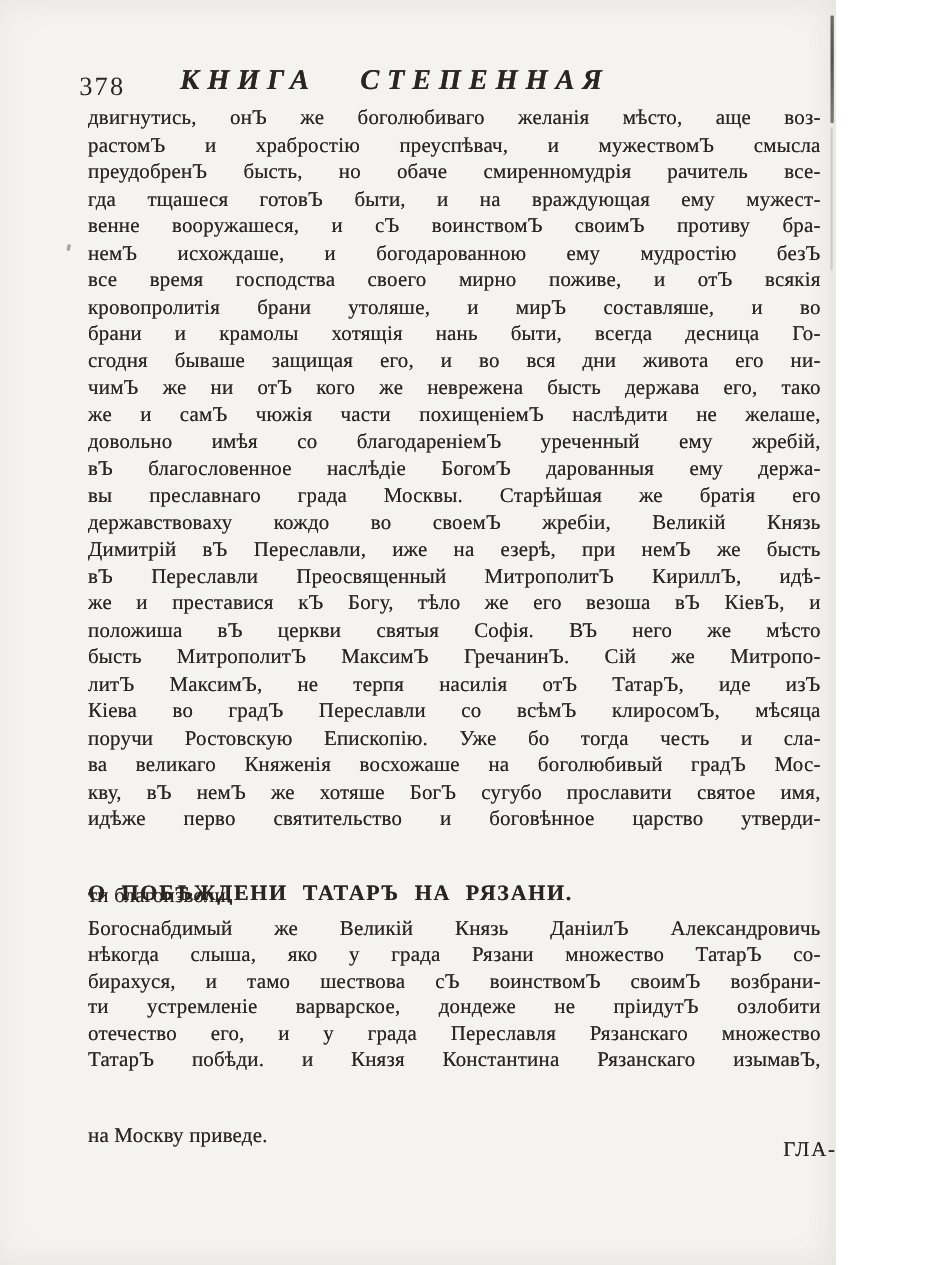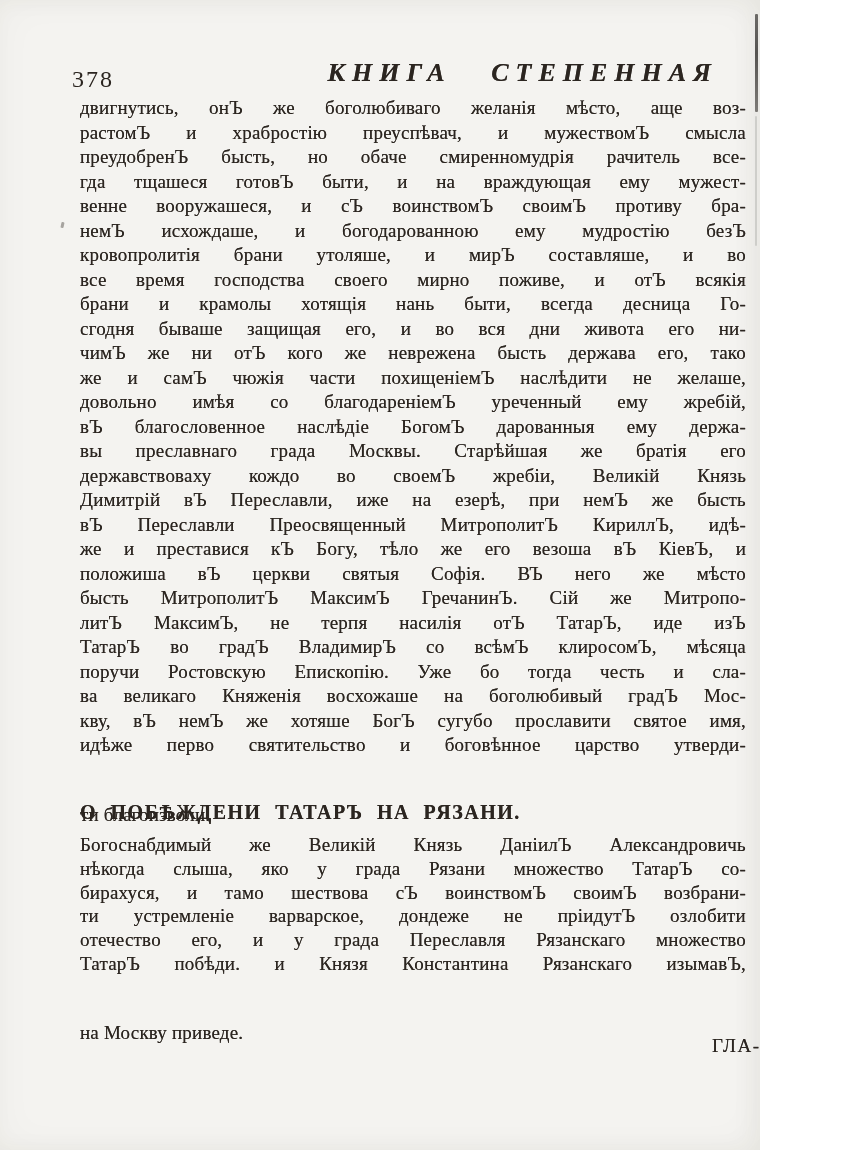--- a/index.html
+++ b/index.html
@@ -11,21 +11,21 @@
     color:var(--ink,#2b2520);
     overflow:hidden;
     box-shadow:inset -8px 0 22px rgba(60,50,40,0.05), inset 0 0 40px rgba(60,50,40,0.03);
   }
   .pageno{
     position:absolute;left:72px;top:66px;
     font-size:24px;letter-spacing:2px;
   }
   .running-title{
     position:absolute;left:0;right:42px;top:58px;
-    text-align:right;
+    text-align:center;
     font-style:italic;font-weight:bold;
     font-size:26px;letter-spacing:7px;word-spacing:26px;
     text-shadow:0 0 0.6px rgba(43,37,32,0.8);
   }
   .para{
     position:absolute;left:80px;width:666px;
     font-size:19px;
     letter-spacing:0.2px;
     text-shadow:0 0 0.5px rgba(43,37,32,0.75);
   }
@@ -85,37 +85,37 @@
 
   <div class="running-title">КНИГА СТЕПЕННАЯ</div>
 
   <div class="para para1">
       <div class="line">двигнутись, онЪ же боголюбиваго желанія мѣсто, аще воз-</div>
       <div class="line">растомЪ и храбростію преуспѣвач, и мужествомЪ смысла</div>
       <div class="line">преудобренЪ бысть, но обаче смиренномудрія рачитель все-</div>
       <div class="line">гда тщашеся готовЪ быти, и на враждующая ему мужест-</div>
       <div class="line">венне вооружашеся, и сЪ воинствомЪ своимЪ противу бра-</div>
       <div class="line">немЪ исхождаше, и богодарованною ему мудростію безЪ</div>
+      <div class="line">все время господства своего мирно поживе, и отЪ всякія</div>
       <div class="line">кровопролитія брани утоляше, и мирЪ составляше, и во</div>
-      <div class="line">все время господства своего мирно поживе, и отЪ всякія</div>
       <div class="line">брани и крамолы хотящія нань быти, всегда десница Го-</div>
       <div class="line">сгодня бываше защищая его, и во вся дни живота его ни-</div>
       <div class="line">чимЪ же ни отЪ кого же неврежена бысть держава его, тако</div>
       <div class="line">же и самЪ чюжія части похищеніемЪ наслѣдити не желаше,</div>
       <div class="line">довольно имѣя со благодареніемЪ уреченный ему жребій,</div>
       <div class="line">вЪ благословенное наслѣдіе БогомЪ дарованныя ему держа-</div>
       <div class="line">вы преславнаго града Москвы. Старѣйшая же братія его</div>
       <div class="line">державствоваху кождо во своемЪ жребіи, Великій Князь</div>
       <div class="line">Димитрій вЪ Переславли, иже на езерѣ, при немЪ же бысть</div>
       <div class="line">вЪ Переславли Преосвященный МитрополитЪ КириллЪ, идѣ-</div>
       <div class="line">же и преставися кЪ Богу, тѣло же его везоша вЪ КіевЪ, и</div>
       <div class="line">положиша вЪ церкви святыя Софія. ВЪ него же мѣсто</div>
       <div class="line">бысть МитрополитЪ МаксимЪ ГречанинЪ. Сій же Митропо-</div>
       <div class="line">литЪ МаксимЪ, не терпя насилія отЪ ТатарЪ, иде изЪ</div>
-      <div class="line">ТатарЪ во градЪ ВладимирЪ со всѣмЪ клиросомЪ, мѣсяца</div>
+      <div class="line">Кіева во градЪ Переславли со всѣмЪ клиросомЪ, мѣсяца</div>
       <div class="line">поручи Ростовскую Епископію. Уже бо тогда честь и сла-</div>
       <div class="line">ва великаго Княженія восхожаше на боголюбивый градЪ Мос-</div>
       <div class="line">кву, вЪ немЪ же хотяше БогЪ сугубо прославити святое имя,</div>
       <div class="line">идѣже перво святительство и боговѣнное царство утверди-</div>
       <div class="line">ти благоизволи.</div>
     </div>
 
   <div class="section-heading">О ПОБѢЖДЕНИ ТАТАРЪ НА РЯЗАНИ.</div>
 
   <div class="para para2">

